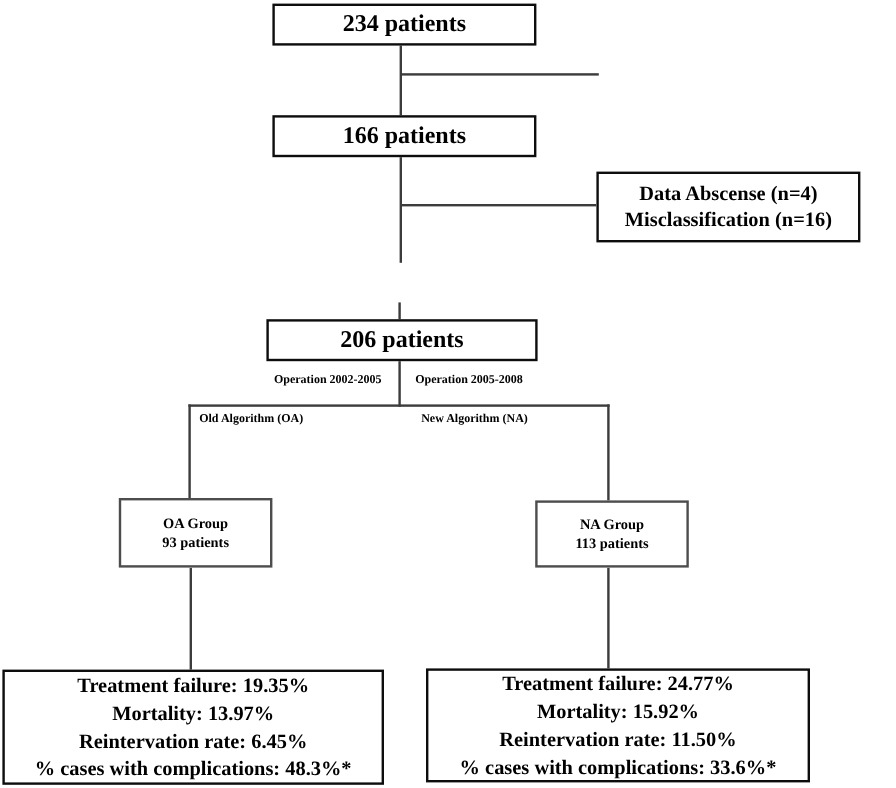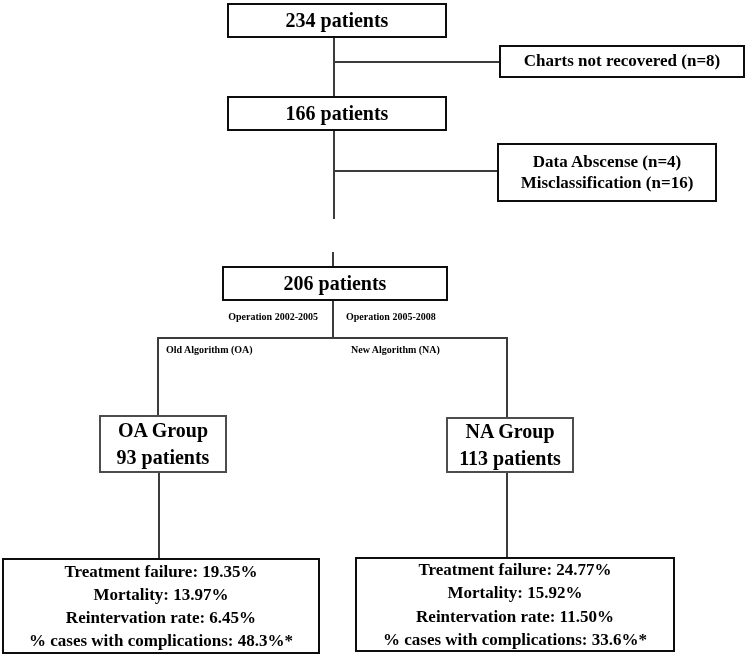--- a/index.html
+++ b/index.html
@@ -26,21 +26,21 @@
     display:flex;
     flex-direction:column;
     align-items:center;
     justify-content:center;
     text-align:right;
     line-height:1.18;
   }
   .node.group{border-color:var(--group-border);}
   .fs-main{font-size:20px;}
   .fs-side{font-size:17px;}
-  .fs-group{font-size:20px;line-height:1.35;}
+  .fs-group{font-size:12px;line-height:1.35;}
   .fs-out{font-size:17px;line-height:1.36;}
   .line{position:absolute;background:var(--line);}
   .vline{width:2px;}
   .hline{height:2px;}
   .branch-label{
     position:absolute;
     font-size:10px;
     white-space:nowrap;
   }
   .align-right{text-align:right;}
@@ -58,23 +58,20 @@
   <div class="line hline" style="left:157px;top:337px;width:351px;"></div>
   <div class="line vline" style="left:157px;top:337px;height:79px;"></div>
   <div class="line vline" style="left:506px;top:337px;height:81px;"></div>
   <div class="line vline" style="left:158px;top:473px;height:86px;"></div>
   <div class="line vline" style="left:506px;top:473px;height:85px;"></div>
 
   <div class="node fs-main" style="left:227px;top:3px;width:220px;height:35px;">
     <div>234 patients</div>
   </div>
 
-  <div class="node fs-side" style="left:499px;top:45px;width:246px;height:33px;">
-    <div>Charts not recovered (n=8)</div>
-  </div>
 
   <div class="node fs-main" style="left:227px;top:96px;width:220px;height:35px;">
     <div>166 patients</div>
   </div>
 
   <div class="node fs-side" style="left:497px;top:143px;width:220px;height:59px;">
     <div>Data Abscense (n=4)</div>
     <div>Misclassification (n=16)</div>
   </div>
 

